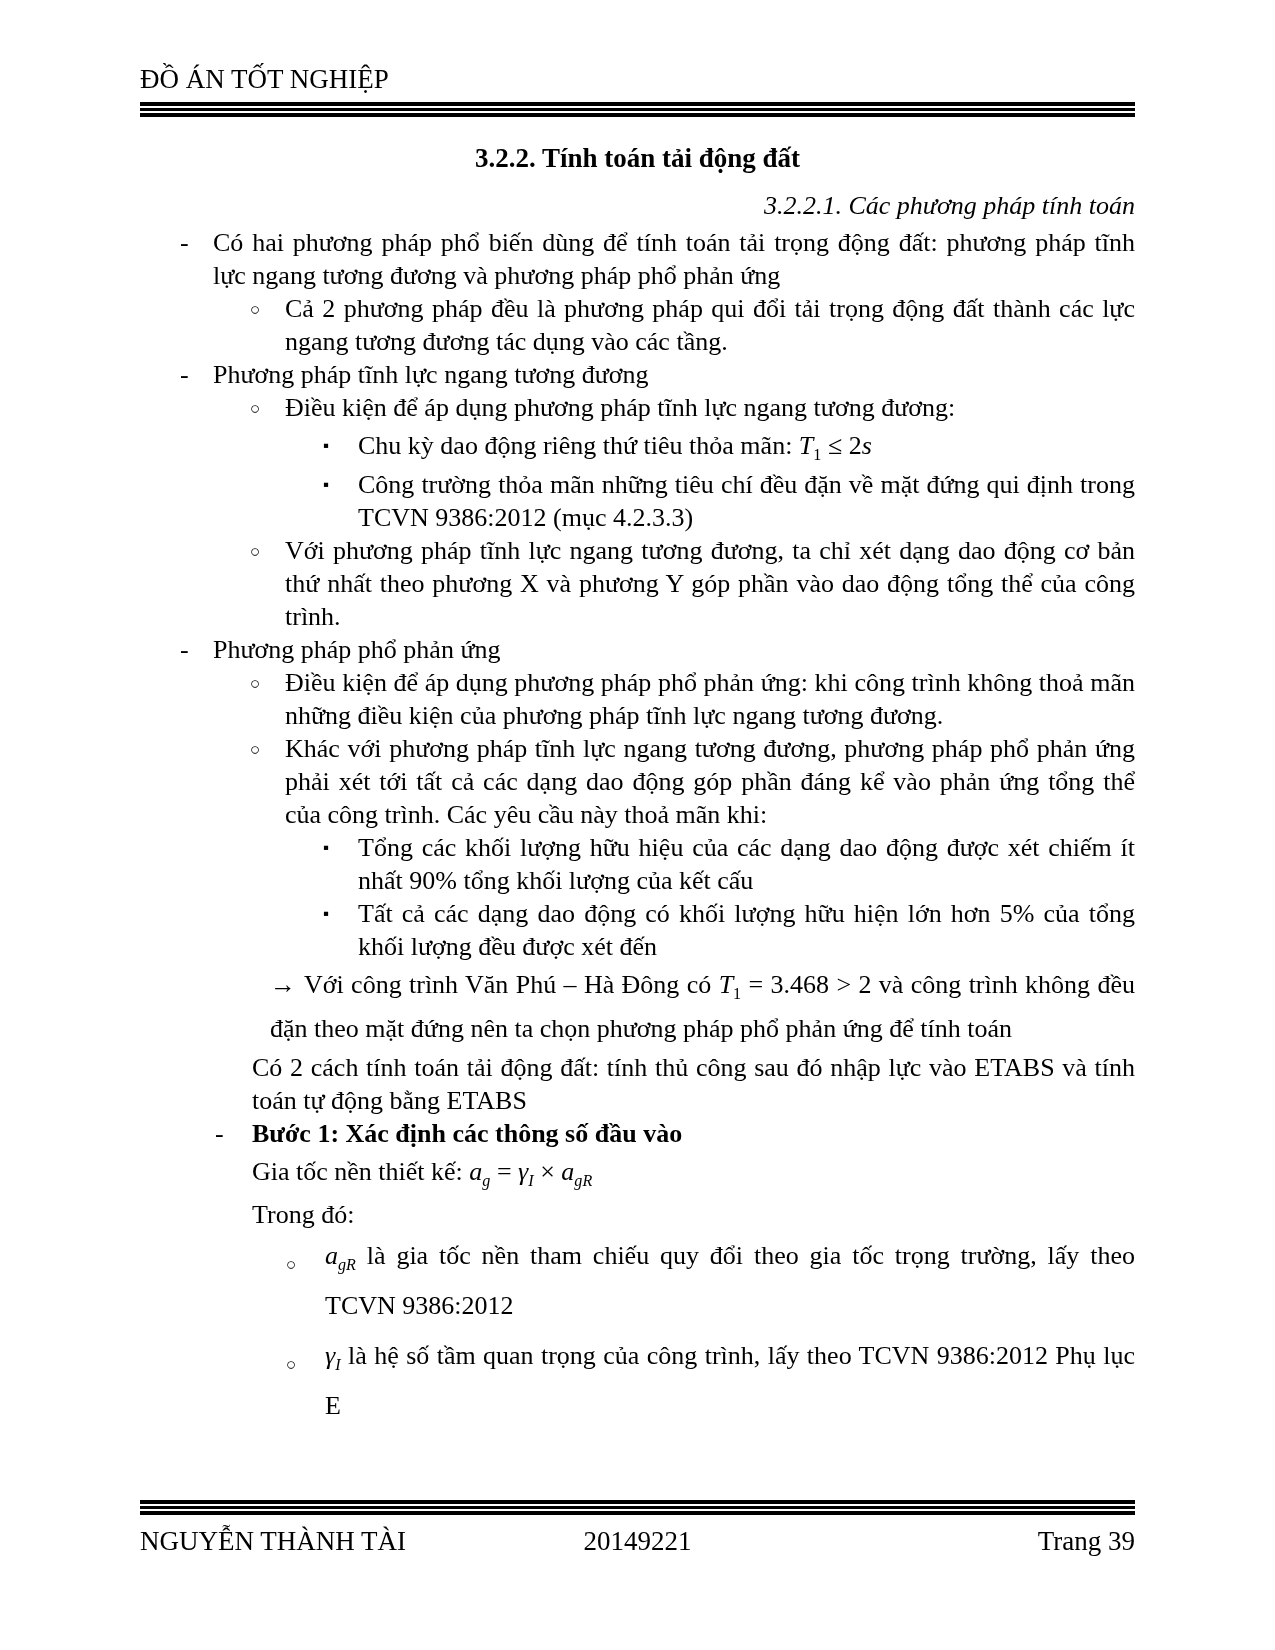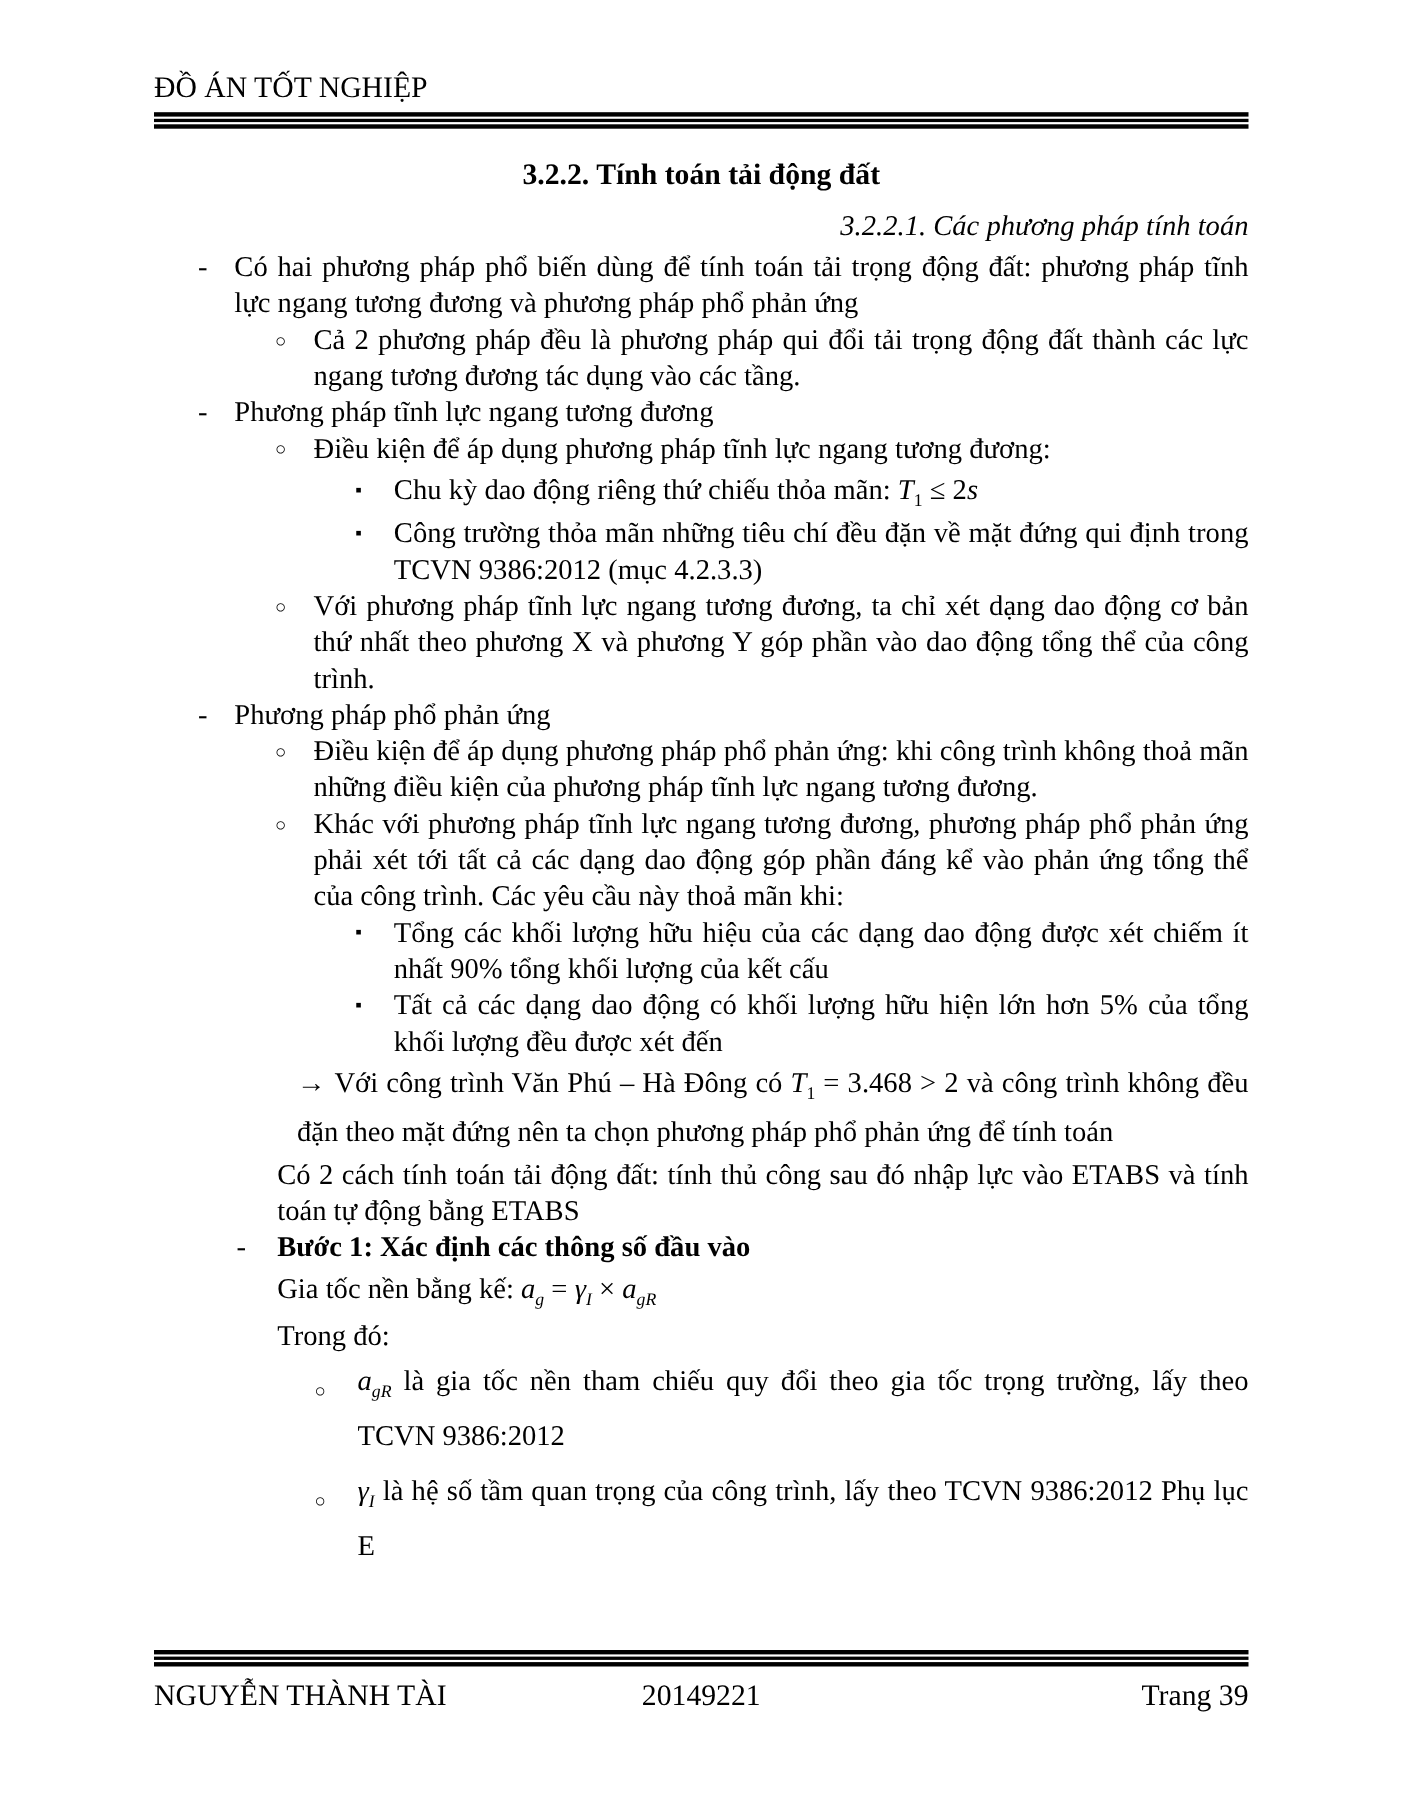--- a/index.html
+++ b/index.html
@@ -98,21 +98,21 @@
       <span>Phương pháp tĩnh lực ngang tương đương</span>
     </div>
 
     <div class="li l2">
       <span class="marker">○</span>
       <span>Điều kiện để áp dụng phương pháp tĩnh lực ngang tương đương:</span>
     </div>
 
     <div class="li l3 mathline">
       <span class="marker">▪</span>
-      <span>Chu kỳ dao động riêng thứ chiếu thỏa mãn: </span><i class="mv">T</i><sub>1</sub><span> ≤ 2</span><i class="mv">s</i>
+      <span>Chu kỳ dao động riêng thứ tiêu thỏa mãn: </span><i class="mv">T</i><sub>1</sub><span> ≤ 2</span><i class="mv">s</i>
     </div>
 
     <div class="li l3">
       <span class="marker">▪</span>
       <span>Công trường thỏa mãn những tiêu chí đều đặn về mặt đứng qui định trong TCVN 9386:2012 (mục 4.2.3.3)</span>
     </div>
 
     <div class="li l2">
       <span class="marker">○</span>
       <span>Với phương pháp tĩnh lực ngang tương đương, ta chỉ xét dạng dao động cơ bản thứ nhất theo phương X và phương Y góp phần vào dao động tổng thể của công trình.</span>
@@ -151,21 +151,21 @@
     <div class="p-ind">
       <span>Có 2 cách tính toán tải động đất: tính thủ công sau đó nhập lực vào ETABS và tính toán tự động bằng ETABS</span>
     </div>
 
     <div class="li step">
       <span class="marker">-</span>
       <span>Bước 1: Xác định các thông số đầu vào</span>
     </div>
 
     <div class="p-ind mathline">
-      <span>Gia tốc nền bằng kế: </span><i class="mv">a</i><sub class="it">g</sub><span> = </span><i class="mv">γ</i><sub class="it">I</sub><span> × </span><i class="mv">a</i><sub class="it">gR</sub>
+      <span>Gia tốc nền thiết kế: </span><i class="mv">a</i><sub class="it">g</sub><span> = </span><i class="mv">γ</i><sub class="it">I</sub><span> × </span><i class="mv">a</i><sub class="it">gR</sub>
     </div>
 
     <div class="p-ind mt6">
       <span>Trong đó:</span>
     </div>
 
     <div class="li l2d">
       <span class="marker">○</span>
       <i class="mv">a</i><sub class="it">gR</sub><span> là gia tốc nền tham chiếu quy đổi theo gia tốc trọng trường, lấy theo TCVN 9386:2012</span>
     </div>

